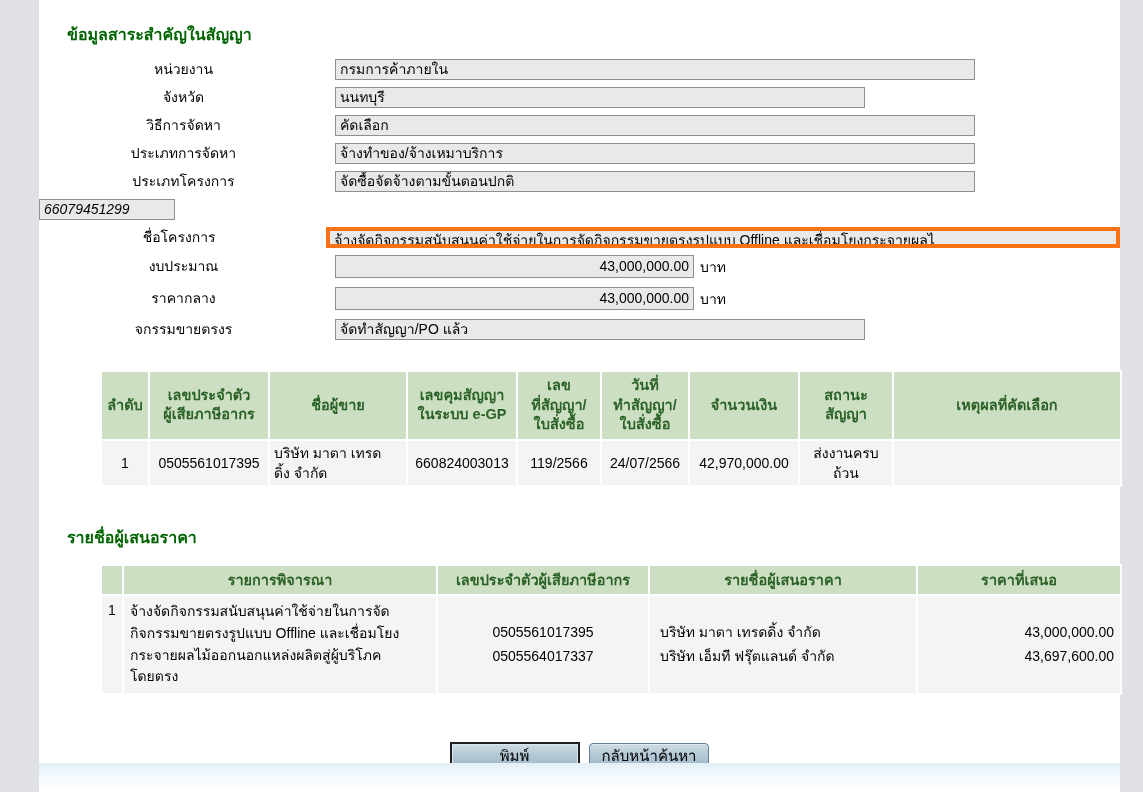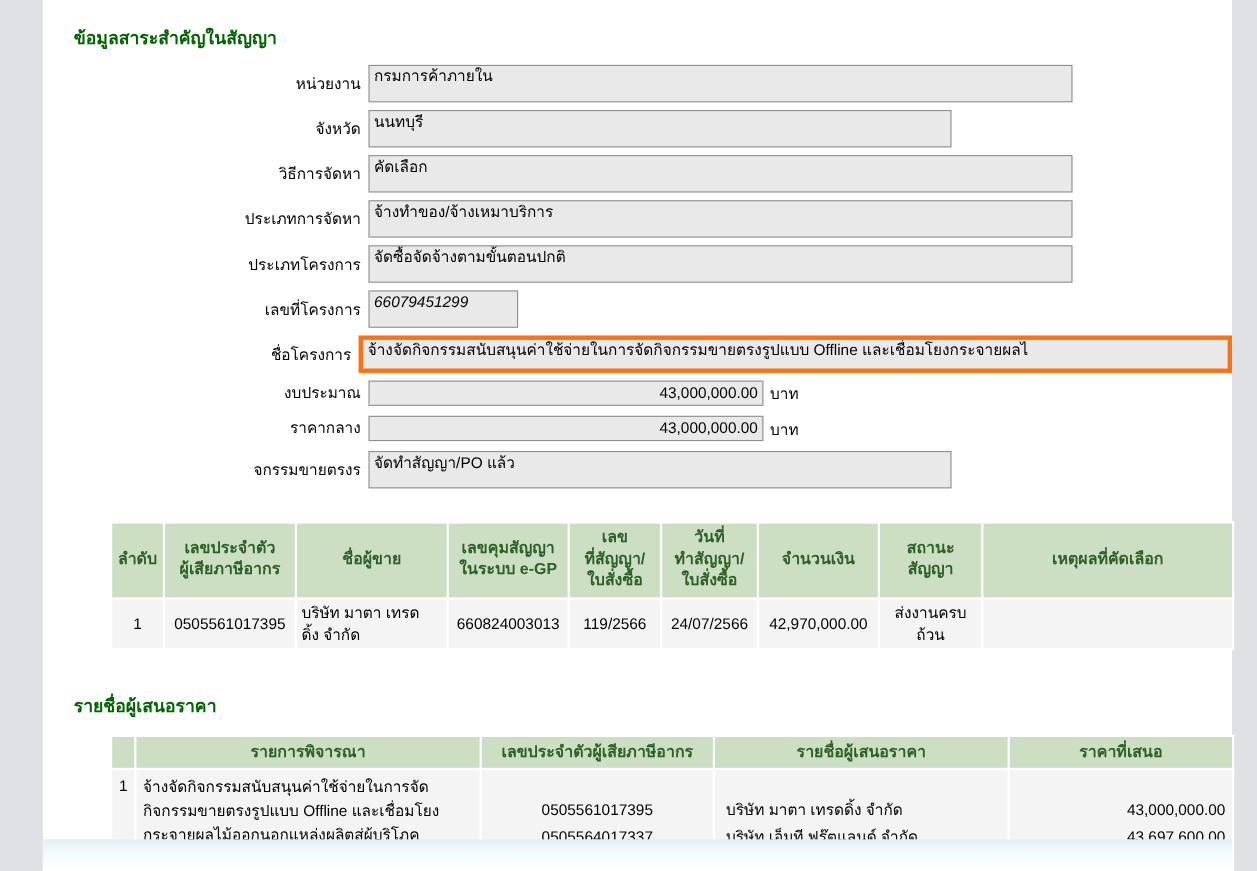--- a/index.html
+++ b/index.html
@@ -15,23 +15,23 @@
   .bottom-band { position:absolute; left:0; right:0; bottom:0; height:29px;
     background:linear-gradient(to bottom,#e2eef7 0%,#f3f9fc 40%,#ffffff 100%); }
 
   .section-title { color:#006400; font-weight:bold; font-size:16px; margin-left:28px; }
   .title-1 { padding-top:22px; }
   .title-2 { margin-top:38px; }
 
   
   .form { margin-top:12px; }
   .form-row { display:flex; align-items:center; margin-bottom:7px; }
-  .form-label { width:296px; text-align:right; padding-right:7px; font-size:14px; line-height:21px; }
+  .form-label { width:296px; text-align:center; padding-right:7px; font-size:14px; line-height:21px; }
   .field {
-    background:#e9e9e9; border:1px solid #8f8f8f; height:34px; line-height:19px;
+    background:#e9e9e9; border:1px solid #8f8f8f; height:21px; line-height:19px;
     padding:0 4px; font-size:14px; overflow:hidden; white-space:nowrap;
   }
   .field.money { text-align:right; height:23px; line-height:21px; }
   .field.dark-border { border:4px solid #f97316; }
   .suffix { margin-left:6px; }
   .w-640 { width:640px; } .w-530 { width:530px; } .w-136 { width:136px;font-style:italic; }
   .w-818 { width:818px; } .w-359 { width:359px; }
   .mt-4 { margin-top:4px; } .mb-9 { margin-bottom:9px; }
 
   
@@ -104,21 +104,20 @@
       <div class="form-label">ประเภทการจัดหา</div>
       <div class="field w-640">จ้างทำของ/จ้างเหมาบริการ</div>
     </div>
 
     <div class="form-row">
       <div class="form-label">ประเภทโครงการ</div>
       <div class="field w-640">จัดซื้อจัดจ้างตามขั้นตอนปกติ</div>
     </div>
 
     <div class="form-row">
-      <div class="form-label">เลขที่โครงการ</div>
       <div class="field w-136">66079451299</div>
     </div>
 
     <div class="form-row mt-4">
       <div class="form-label">ชื่อโครงการ</div>
       <div class="field w-818 dark-border">จ้างจัดกิจกรรมสนับสนุนค่าใช้จ่ายในการจัดกิจกรรมขายตรงรูปแบบ Offline และเชื่อมโยงกระจายผลไ</div>
     </div>
 
     <div class="form-row mt-4 mb-9">
       <div class="form-label">งบประมาณ</div>

